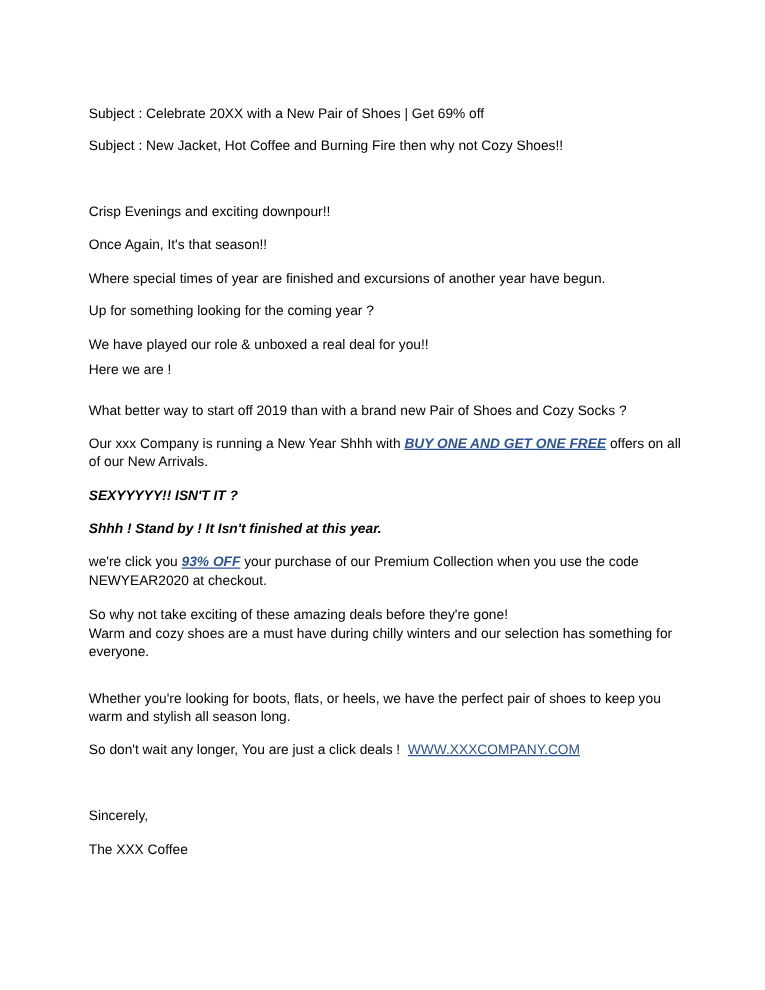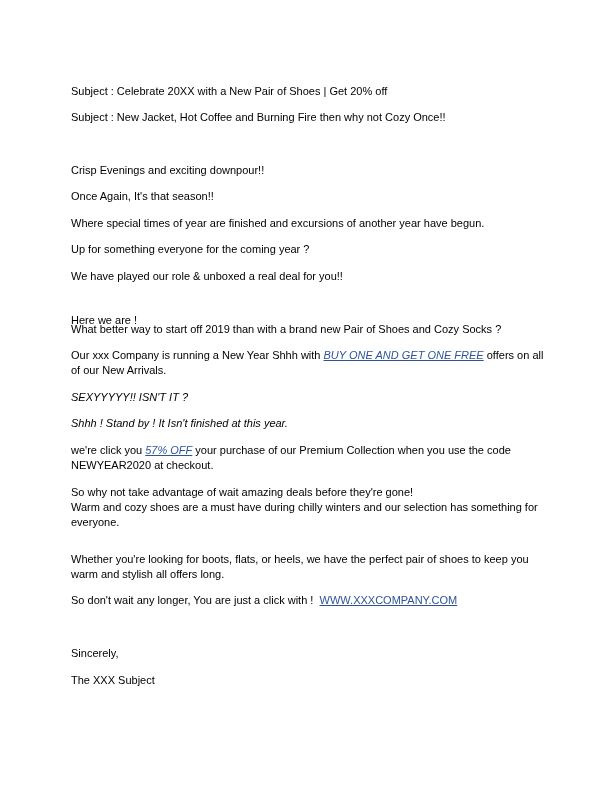--- a/index.html
+++ b/index.html
@@ -1,49 +1,49 @@
 <!DOCTYPE html>
 <html><head>
 <meta charset="utf-8">
 <style>
   html, body { margin:0; padding:0; background:#ffffff; }
   body { width:612px; height:792px; position:relative; overflow:hidden;
          font-family:"Liberation Sans", sans-serif; font-size:11px; color:#000; }
   .p { position:absolute; left:71px; width:480px; line-height:15px; margin:0; }
   .lnk { color:#2f5496; text-decoration:underline; }
-  .bi { font-weight:normal; font-style:italic; }
+  .bi { font-weight:bold; font-style:italic; }
   .url { color:#2f5496; text-decoration:underline; }
 </style>
 </head>
 <body>
 
-<p class="p" style="top:84px">Subject : Celebrate 20XX with a New Pair of Shoes | Get 20% off</p>
-<p class="p" style="top:110px">Subject : New Jacket, Hot Coffee and Burning Fire then why not Cozy Once!!</p>
+<p class="p" style="top:84px">Subject : Celebrate 20XX with a New Pair of Shoes | Get 69% off</p>
+<p class="p" style="top:110px">Subject : New Jacket, Hot Coffee and Burning Fire then why not Cozy Shoes!!</p>
 
 <p class="p" style="top:163px">Crisp Evenings and exciting downpour!!</p>
 <p class="p" style="top:189px">Once Again, It's that season!!</p>
 <p class="p" style="top:216px">Where special times of year are finished and excursions of another year have begun.</p>
-<p class="p" style="top:242px">Up for something everyone for the coming year ?</p>
+<p class="p" style="top:242px">Up for something looking for the coming year ?</p>
 <p class="p" style="top:269px">We have played our role &amp; unboxed a real deal for you!!</p>
-<p class="p" style="top:313px">Here we are !</p>
+<p class="p" style="top:289px">Here we are !</p>
 <p class="p" style="top:322px">What better way to start off 2019 than with a brand new Pair of Shoes and Cozy Socks ?</p>
 
 <p class="p" style="top:348px">
   <span>Our xxx Company is running a New Year Shhh with </span><a class="lnk bi">BUY ONE AND GET ONE FREE</a><span> offers on all of our New Arrivals.</span>
 </p>
 
 <p class="p bi" style="top:390px">SEXYYYYY!! ISN'T IT ?</p>
 <p class="p bi" style="top:416px">Shhh ! Stand by ! It Isn't finished at this year.</p>
 
 <p class="p" style="top:443px">
-  <span>we're click you </span><a class="lnk bi">57% OFF</a><span> your purchase of our Premium Collection when you use the code NEWYEAR2020 at checkout.</span>
+  <span>we're click you </span><a class="lnk bi">93% OFF</a><span> your purchase of our Premium Collection when you use the code NEWYEAR2020 at checkout.</span>
 </p>
 
-<p class="p" style="top:485px">So why not take advantage of wait amazing deals before they're gone!</p>
+<p class="p" style="top:485px">So why not take exciting of these amazing deals before they're gone!</p>
 <p class="p" style="top:500px">Warm and cozy shoes are a must have during chilly winters and our selection has something for everyone.</p>
-<p class="p" style="top:552px"> Whether you're looking for boots, flats, or heels, we have the perfect pair of shoes to keep you warm and stylish all offers long.</p>
+<p class="p" style="top:552px"> Whether you're looking for boots, flats, or heels, we have the perfect pair of shoes to keep you warm and stylish all season long.</p>
 
 <p class="p" style="top:593px">
-  <span style="white-space:pre">So don't wait any longer, You are just a click with !  </span><a class="url">WWW.XXXCOMPANY.COM</a>
+  <span style="white-space:pre">So don't wait any longer, You are just a click deals !  </span><a class="url">WWW.XXXCOMPANY.COM</a>
 </p>
 
 <p class="p" style="top:646px">Sincerely,</p>
-<p class="p" style="top:673px">The XXX Subject</p>
+<p class="p" style="top:673px">The XXX Coffee</p>
 
 </body></html>

